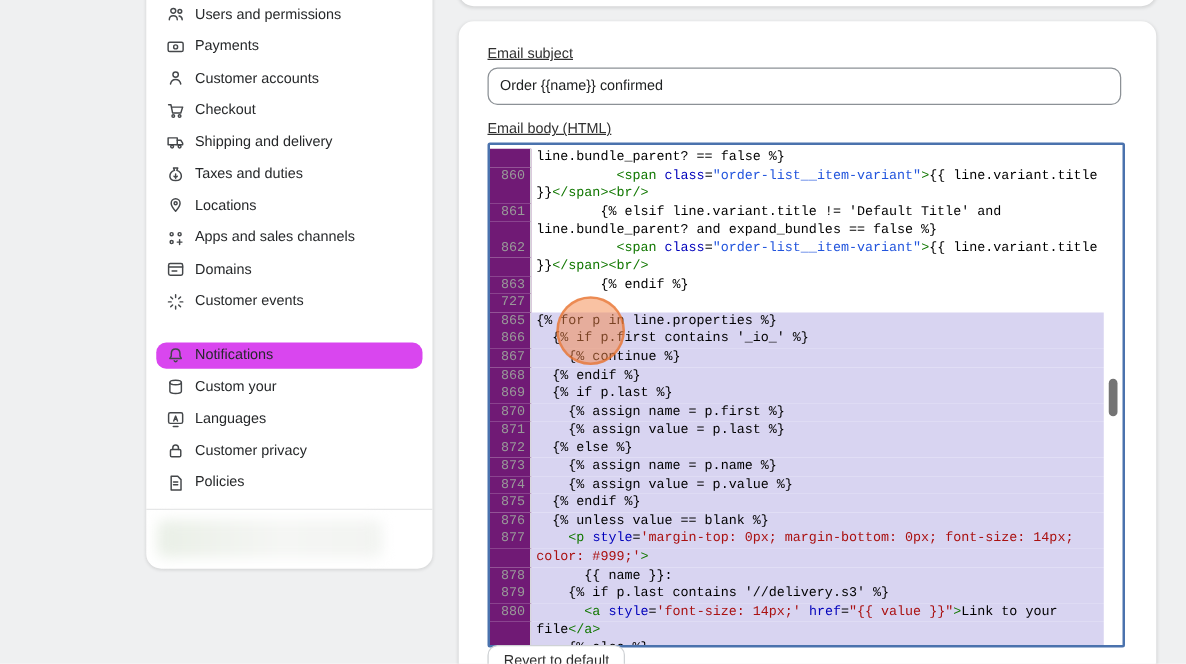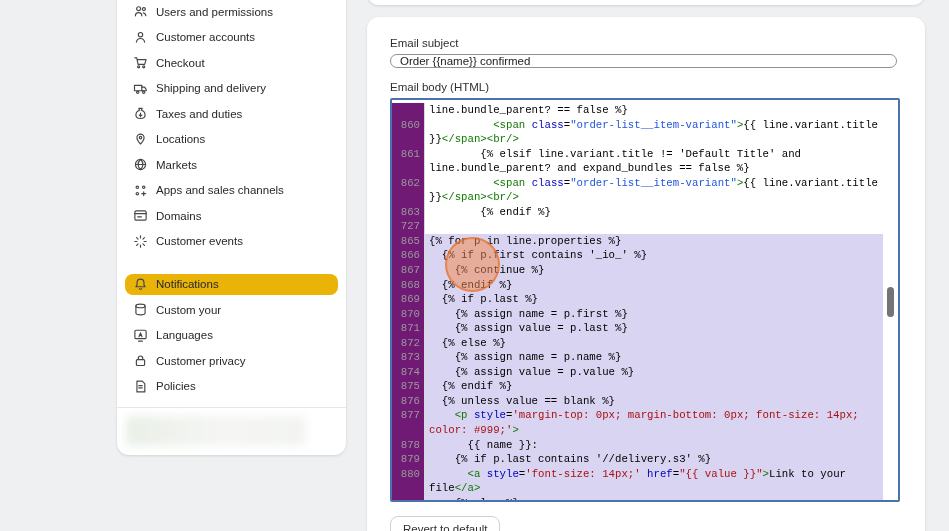--- a/index.html
+++ b/index.html
@@ -16,44 +16,44 @@
     background:#ffffff; border-radius:12px;
     box-shadow:0 1px 3px rgba(0,0,0,.12);
     padding:16px 8px 0 8px;
   }
   .nav-item {
     display:flex; align-items:center; gap:8px;
     height:21px; margin-bottom:4.5px; padding:0 8px;
     border-radius:8px; font-size:11.5px; color:#26282a; cursor:pointer;
     white-space:nowrap;
   }
-  .nav-item.selected { background:#eab308;margin-top:22px; }
+  .nav-item.selected { background:#d946ef;margin-top:22px; }
   .nav-item .icn { width:15px; height:15px; flex:0 0 15px; display:block; }
   .nav-item .icn svg { width:15px; height:15px; display:block; stroke:#44474a; fill:none; stroke-width:1.25; stroke-linecap:round; stroke-linejoin:round; }
   .sidebar-divider {
     position:absolute; left:0; right:0; top:422px; height:1px; background:#e6e7e8;
   }
   .store-blur {
     position:absolute; left:9px; top:431px; width:180px; height:30px; border-radius:6px;
     background:linear-gradient(90deg,#e9efe6 0%,#f0f3ee 30%,#f5f6f4 55%,#f2f4f1 100%);
     filter:blur(5px);
   }
   
   .prev-card {
     position:absolute; left:367px; top:-30px; width:558px; height:35px;
     background:#ffffff; border-radius:12px; box-shadow:0 1px 3px rgba(0,0,0,.12);
   }
   .main-card {
     position:absolute; left:367px; top:17px; width:558px; height:560px;
     background:#ffffff; border-radius:12px; box-shadow:0 1px 3px rgba(0,0,0,.12);
     padding:20px 23px 0 23px;
   }
-  .field-label { font-size:11.5px; color:#303030; margin-bottom:5px; }
+  .field-label { font-size:11.5px; color:#303030; margin-bottom:5px;text-decoration:underline; }
   .subject-input {
-    width:507px; height:14px; border:1px solid #8c9196; border-radius:8px;
+    width:507px; height:30px; border:1px solid #8c9196; border-radius:8px;
     font-family:"Liberation Sans", sans-serif; font-size:11.5px; color:#202223;
     padding:0 9px; outline:none; background:#fff; display:block;
   }
   .body-label { margin-top:13px; }
   
   .code-editor {
     position:relative; width:510px; height:404px;
     border:2px solid #4a72ad; border-radius:2px; background:#fff;
     overflow:hidden; padding-top:3px;
     font-family:Liberation Mono, monospace; font-size:10.7px; line-height:14.55px;
@@ -100,20 +100,29 @@
             <path d="M2.6 12.6c0-2 1.5-3.4 3.4-3.4s3.4 1.4 3.4 3.4"></path>
             <circle cx="11.6" cy="5.4" r="1.6"></circle>
             <path d="M11 9.4c1.7.3 2.6 1.5 2.6 3.1"></path>
           </svg>
         </span>
         <span>Users and permissions</span>
       </div>
       <div class="nav-item">
         <span class="icn">
           <svg viewBox="0 0 16 16">
+            <rect x="1.6" y="4" width="12.8" height="8" rx="1.4"></rect>
+            <circle cx="8" cy="8" r="1.7"></circle>
+          </svg>
+        </span>
+        <span>Payments</span>
+      </div>
+      <div class="nav-item">
+        <span class="icn">
+          <svg viewBox="0 0 16 16">
             <circle cx="8" cy="5" r="2.3"></circle>
             <path d="M3.6 13c.5-2.4 2.1-3.9 4.4-3.9s3.9 1.5 4.4 3.9"></path>
           </svg>
         </span>
         <span>Customer accounts</span>
       </div>
       <div class="nav-item">
         <span class="icn">
           <svg viewBox="0 0 16 16">
             <path d="M2 3h2l1.4 7h7L14 5H4.8"></path>
@@ -148,29 +157,20 @@
           <svg viewBox="0 0 16 16">
             <path d="M8 2.2a3.8 3.8 0 0 1 3.8 3.8c0 2.6-3.8 6.8-3.8 6.8S4.2 8.6 4.2 6A3.8 3.8 0 0 1 8 2.2z"></path>
             <circle cx="8" cy="6" r="1.3"></circle>
           </svg>
         </span>
         <span>Locations</span>
       </div>
       <div class="nav-item">
         <span class="icn">
           <svg viewBox="0 0 16 16">
-            <circle cx="8" cy="8" r="5.4"></circle>
-            <path d="M2.6 8h10.8M8 2.6c3.4 3 3.4 7.8 0 10.8-3.4-3-3.4-7.8 0-10.8z"></path>
-          </svg>
-        </span>
-        <span>Markets</span>
-      </div>
-      <div class="nav-item">
-        <span class="icn">
-          <svg viewBox="0 0 16 16">
             <circle cx="4.6" cy="4.6" r="1.3"></circle>
             <circle cx="11.4" cy="4.6" r="1.3"></circle>
             <circle cx="4.6" cy="11.4" r="1.3"></circle>
             <path d="M11.4 9.4v4M9.4 11.4h4"></path>
           </svg>
         </span>
         <span>Apps and sales channels</span>
       </div>
       <div class="nav-item">
         <span class="icn">

